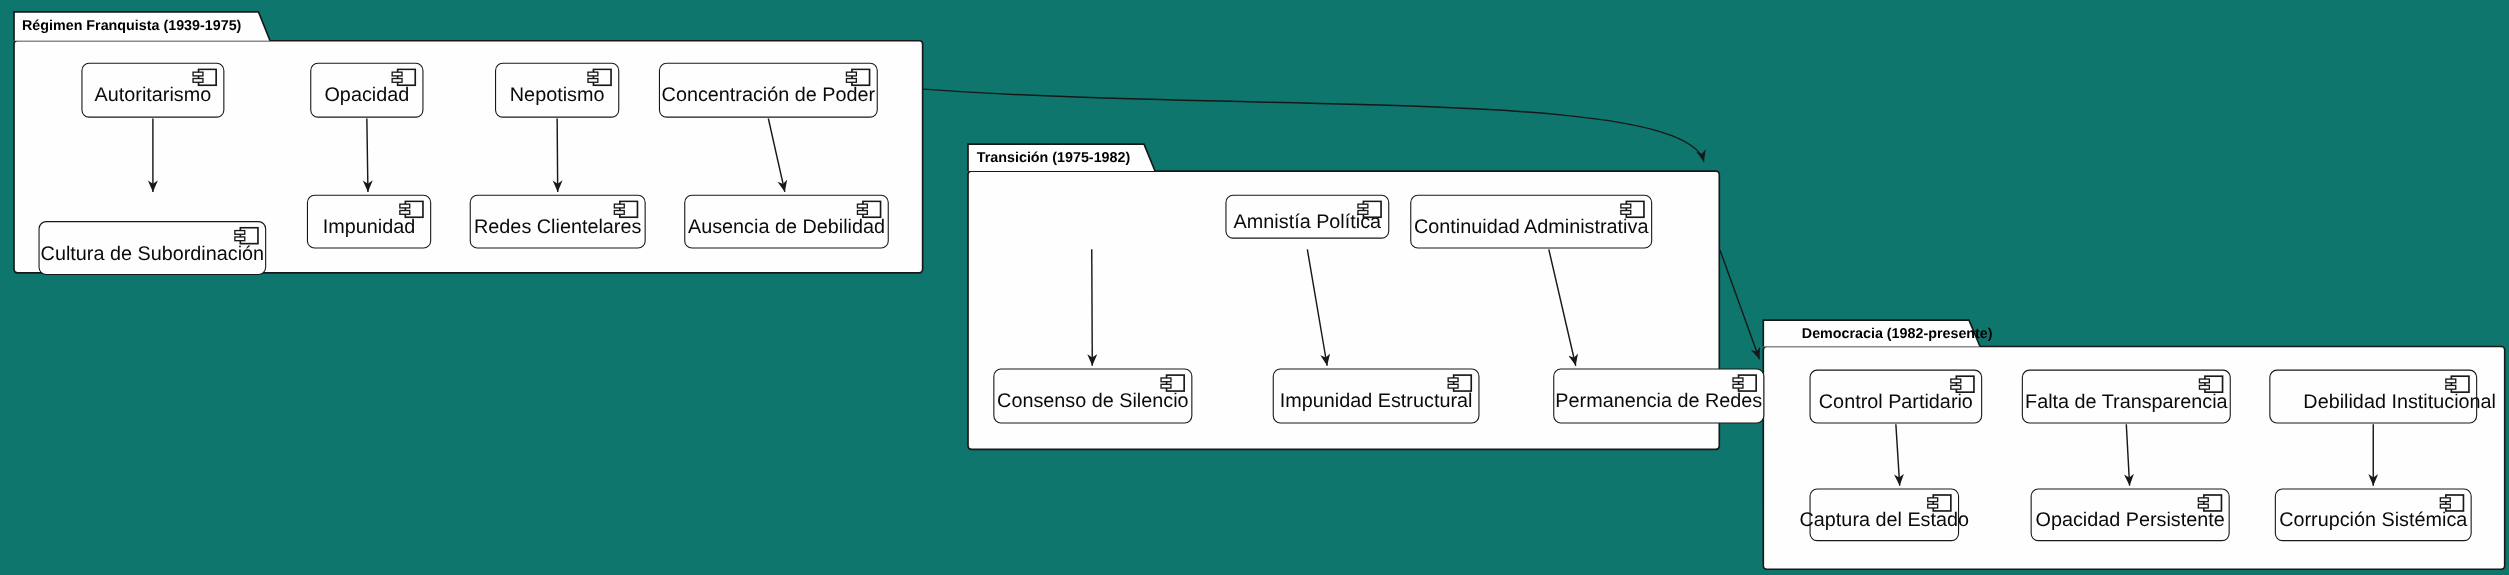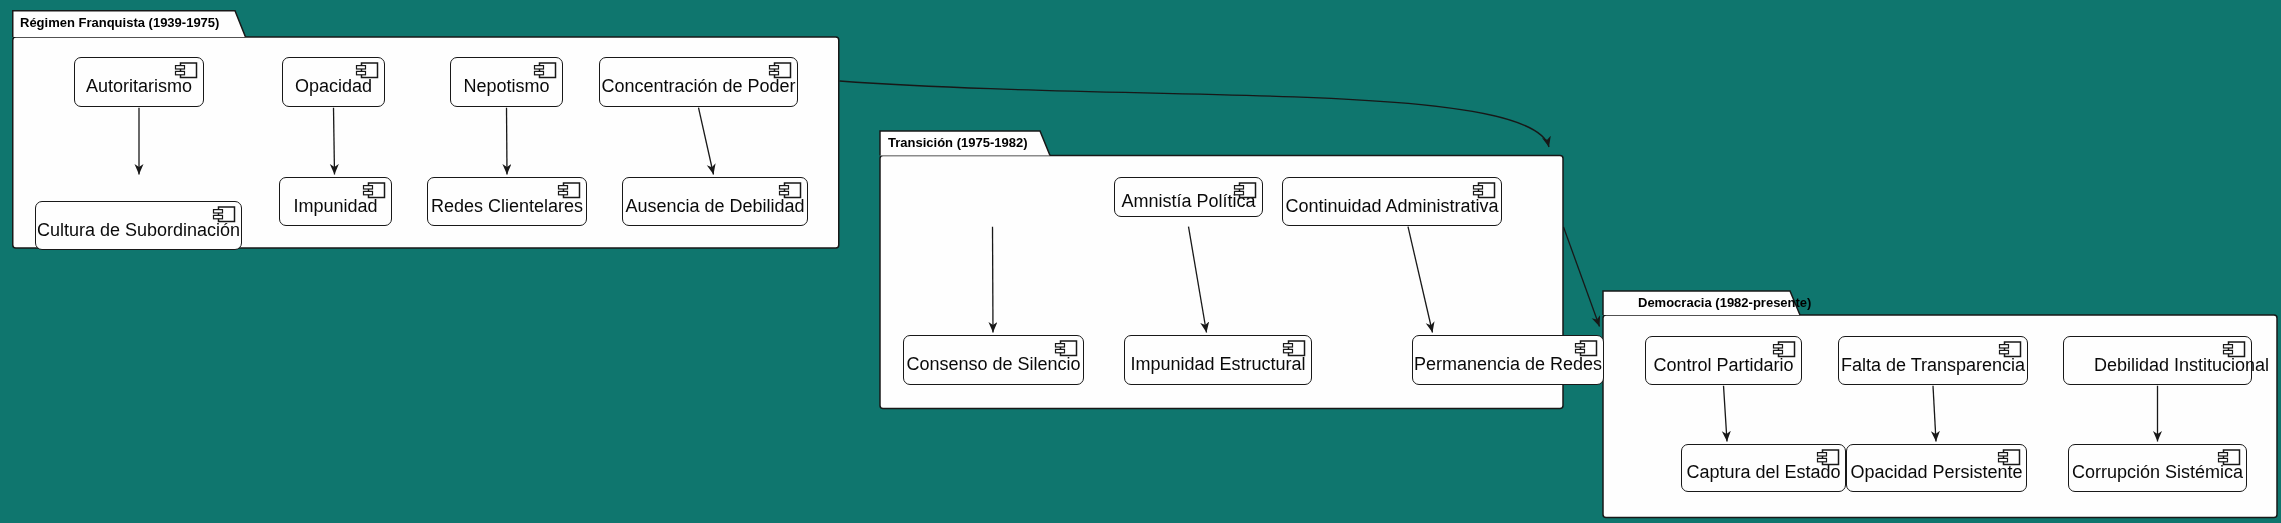--- a/index.html
+++ b/index.html
@@ -167,21 +167,21 @@
     <span>Continuidad Administrativa</span>
   </div>
   <div class="component" style="left:903px;top:335px;width:181px;height:50px;">
     <span class="comp-icon"><svg width="24" height="17" viewBox="0 0 24 17">
           <rect x="6.5" y="1" width="16" height="14.5" fill="#fff" stroke="#181818" stroke-width="1.5"></rect>
           <rect x="1.5" y="3.6" width="9" height="3.4" fill="#fff" stroke="#181818" stroke-width="1.2"></rect>
           <rect x="1.5" y="9.4" width="9" height="3.4" fill="#fff" stroke="#181818" stroke-width="1.2"></rect>
         </svg></span>
     <span>Consenso de Silencio</span>
   </div>
-  <div class="component" style="left:1124px;top:335px;width:188px;height:50px;text-align:center;">
+  <div class="component" style="left:1157px;top:335px;width:188px;height:50px;text-align:center;">
     <span class="comp-icon"><svg width="24" height="17" viewBox="0 0 24 17">
           <rect x="6.5" y="1" width="16" height="14.5" fill="#fff" stroke="#181818" stroke-width="1.5"></rect>
           <rect x="1.5" y="3.6" width="9" height="3.4" fill="#fff" stroke="#181818" stroke-width="1.2"></rect>
           <rect x="1.5" y="9.4" width="9" height="3.4" fill="#fff" stroke="#181818" stroke-width="1.2"></rect>
         </svg></span>
     <span>Impunidad Estructural</span>
   </div>
   <div class="component" style="left:1412px;top:335px;width:192px;height:50px;justify-content:center;">
     <span class="comp-icon"><svg width="24" height="17" viewBox="0 0 24 17">
           <rect x="6.5" y="1" width="16" height="14.5" fill="#fff" stroke="#181818" stroke-width="1.5"></rect>
@@ -208,21 +208,21 @@
     <span>Falta de Transparencia</span>
   </div>
   <div class="component" style="left:2063px;top:336px;width:189px;height:49px;padding-left:48px;">
     <span class="comp-icon"><svg width="24" height="17" viewBox="0 0 24 17">
           <rect x="6.5" y="1" width="16" height="14.5" fill="#fff" stroke="#181818" stroke-width="1.5"></rect>
           <rect x="1.5" y="3.6" width="9" height="3.4" fill="#fff" stroke="#181818" stroke-width="1.2"></rect>
           <rect x="1.5" y="9.4" width="9" height="3.4" fill="#fff" stroke="#181818" stroke-width="1.2"></rect>
         </svg></span>
     <span>Debilidad Institucional</span>
   </div>
-  <div class="component" style="left:1645px;top:444px;width:165px;height:48px;margin-left:36px;">
+  <div class="component" style="left:1645px;top:444px;width:136px;height:48px;">
     <span class="comp-icon"><svg width="24" height="17" viewBox="0 0 24 17">
           <rect x="6.5" y="1" width="16" height="14.5" fill="#fff" stroke="#181818" stroke-width="1.5"></rect>
           <rect x="1.5" y="3.6" width="9" height="3.4" fill="#fff" stroke="#181818" stroke-width="1.2"></rect>
           <rect x="1.5" y="9.4" width="9" height="3.4" fill="#fff" stroke="#181818" stroke-width="1.2"></rect>
         </svg></span>
     <span>Captura del Estado</span>
   </div>
   <div class="component" style="left:1846px;top:444px;width:181px;height:48px;justify-content:center;">
     <span class="comp-icon"><svg width="24" height="17" viewBox="0 0 24 17">
           <rect x="6.5" y="1" width="16" height="14.5" fill="#fff" stroke="#181818" stroke-width="1.5"></rect>

